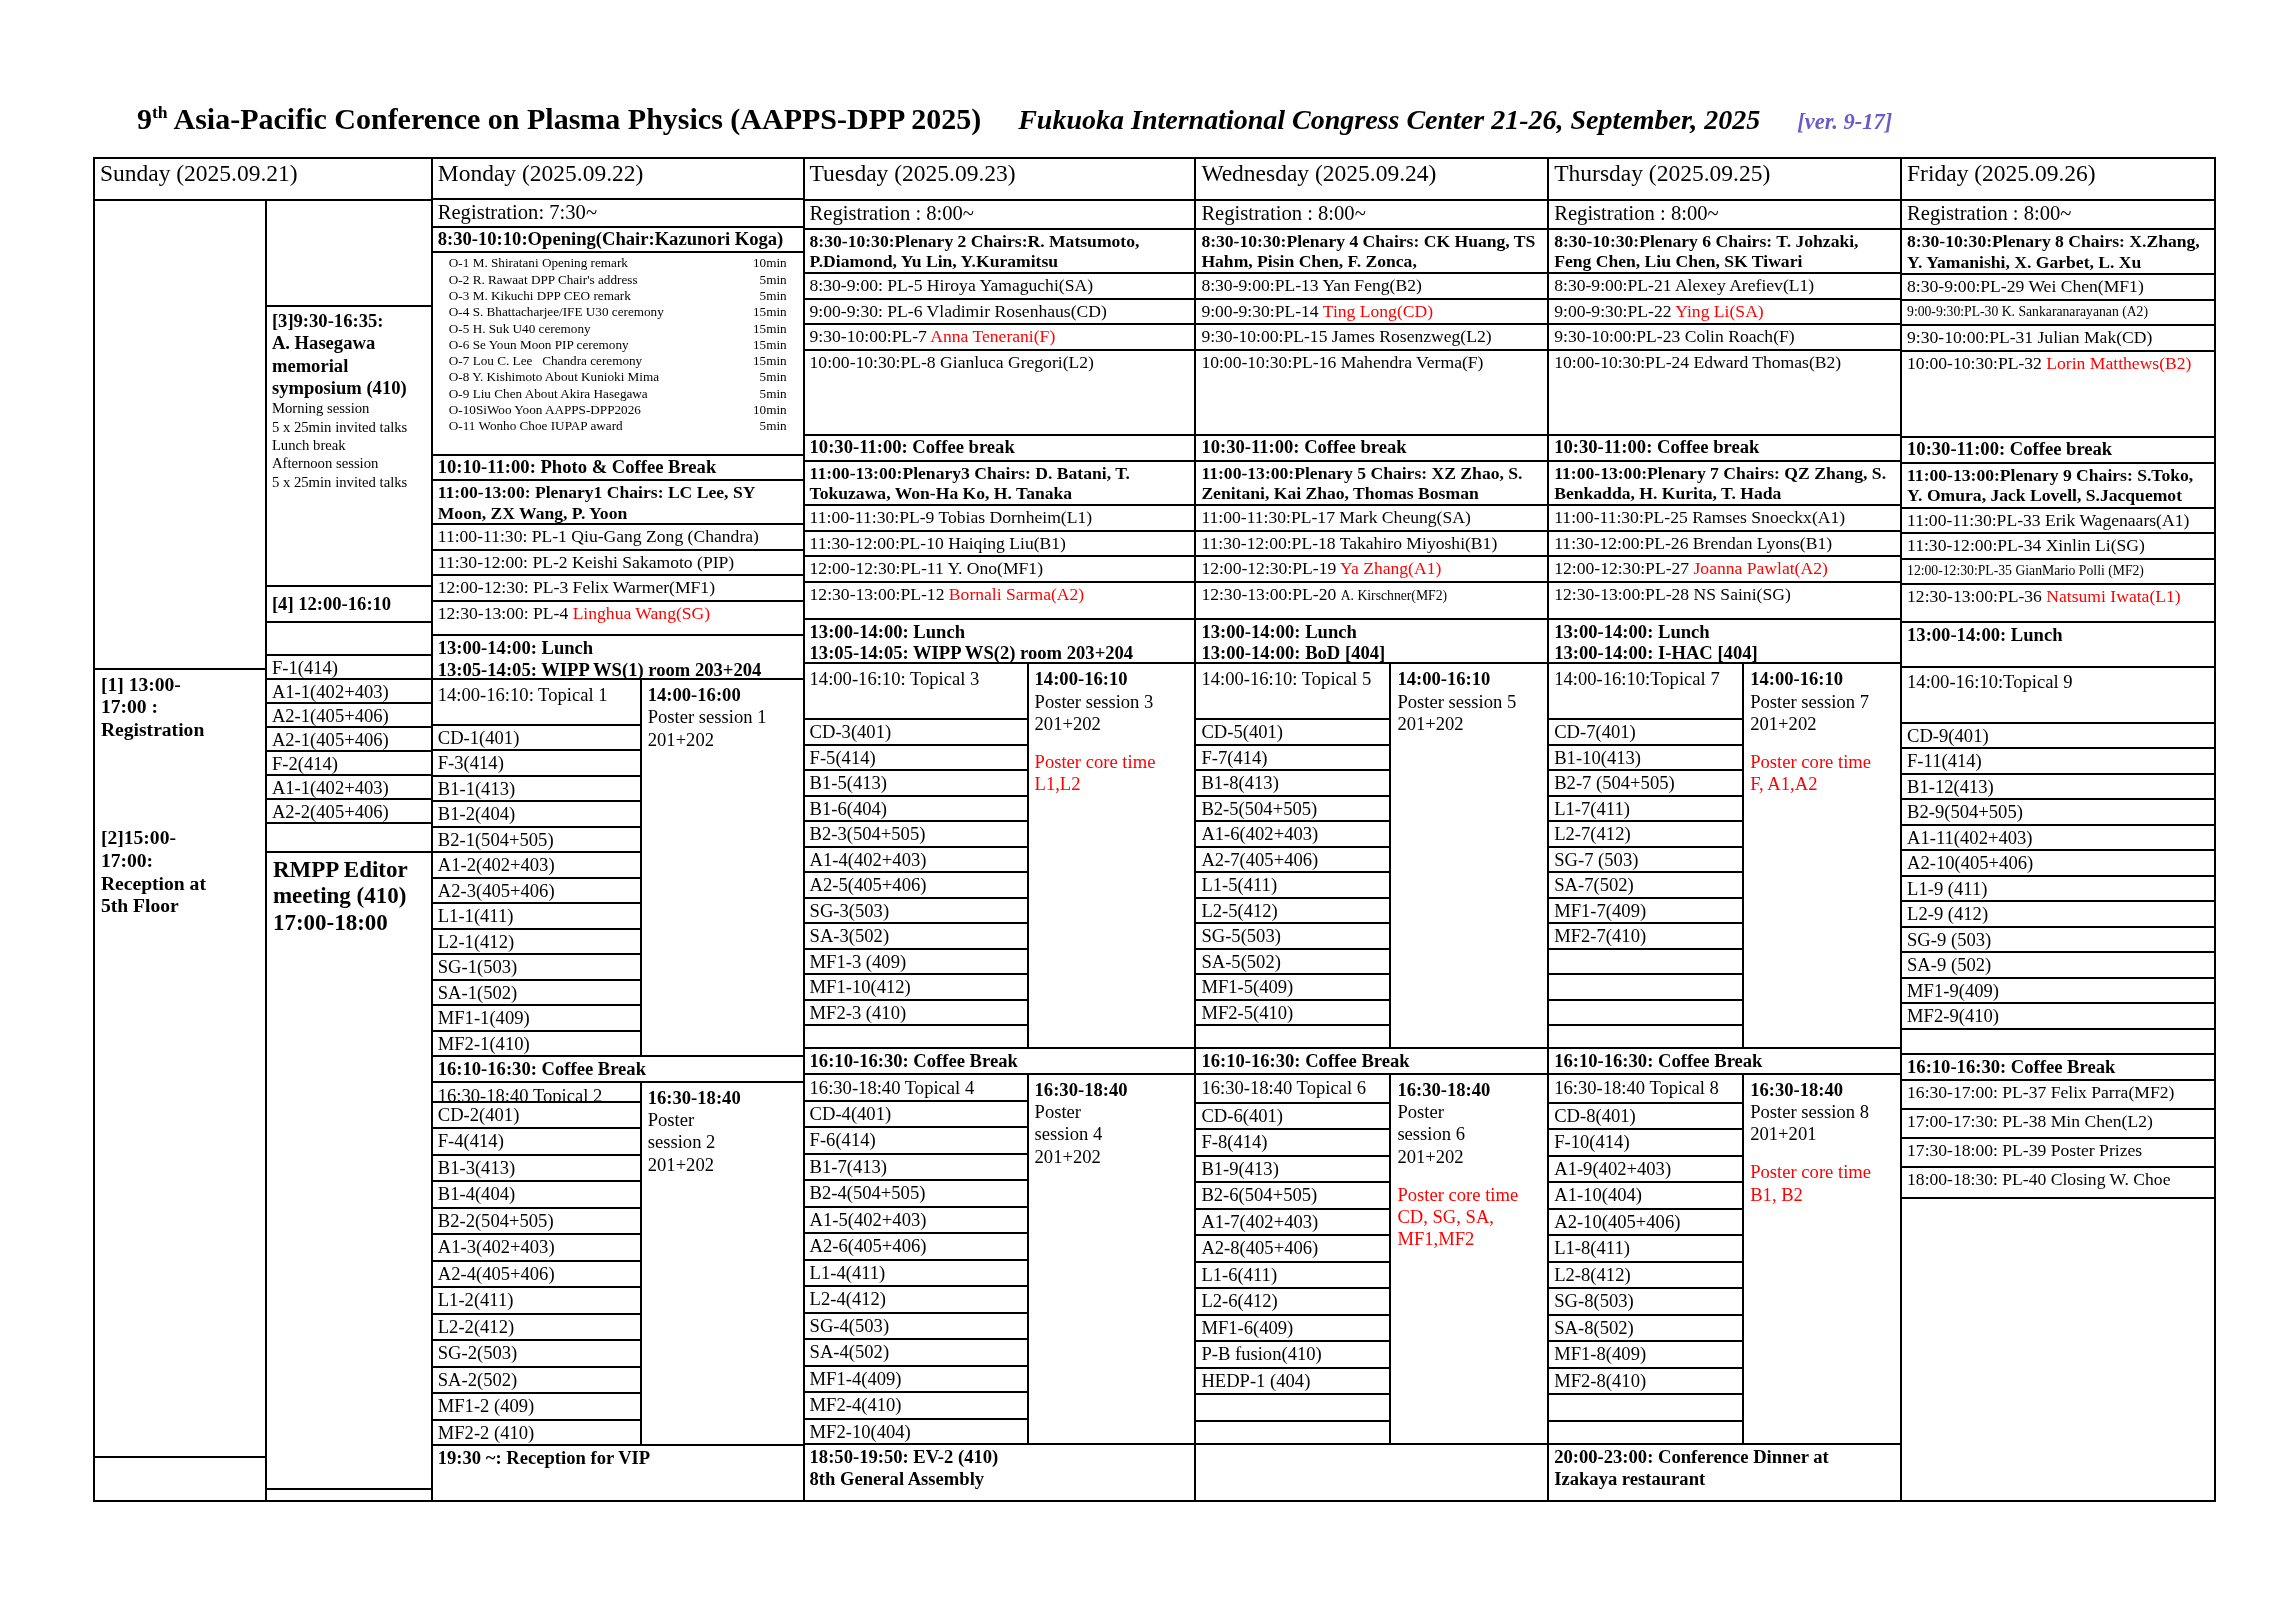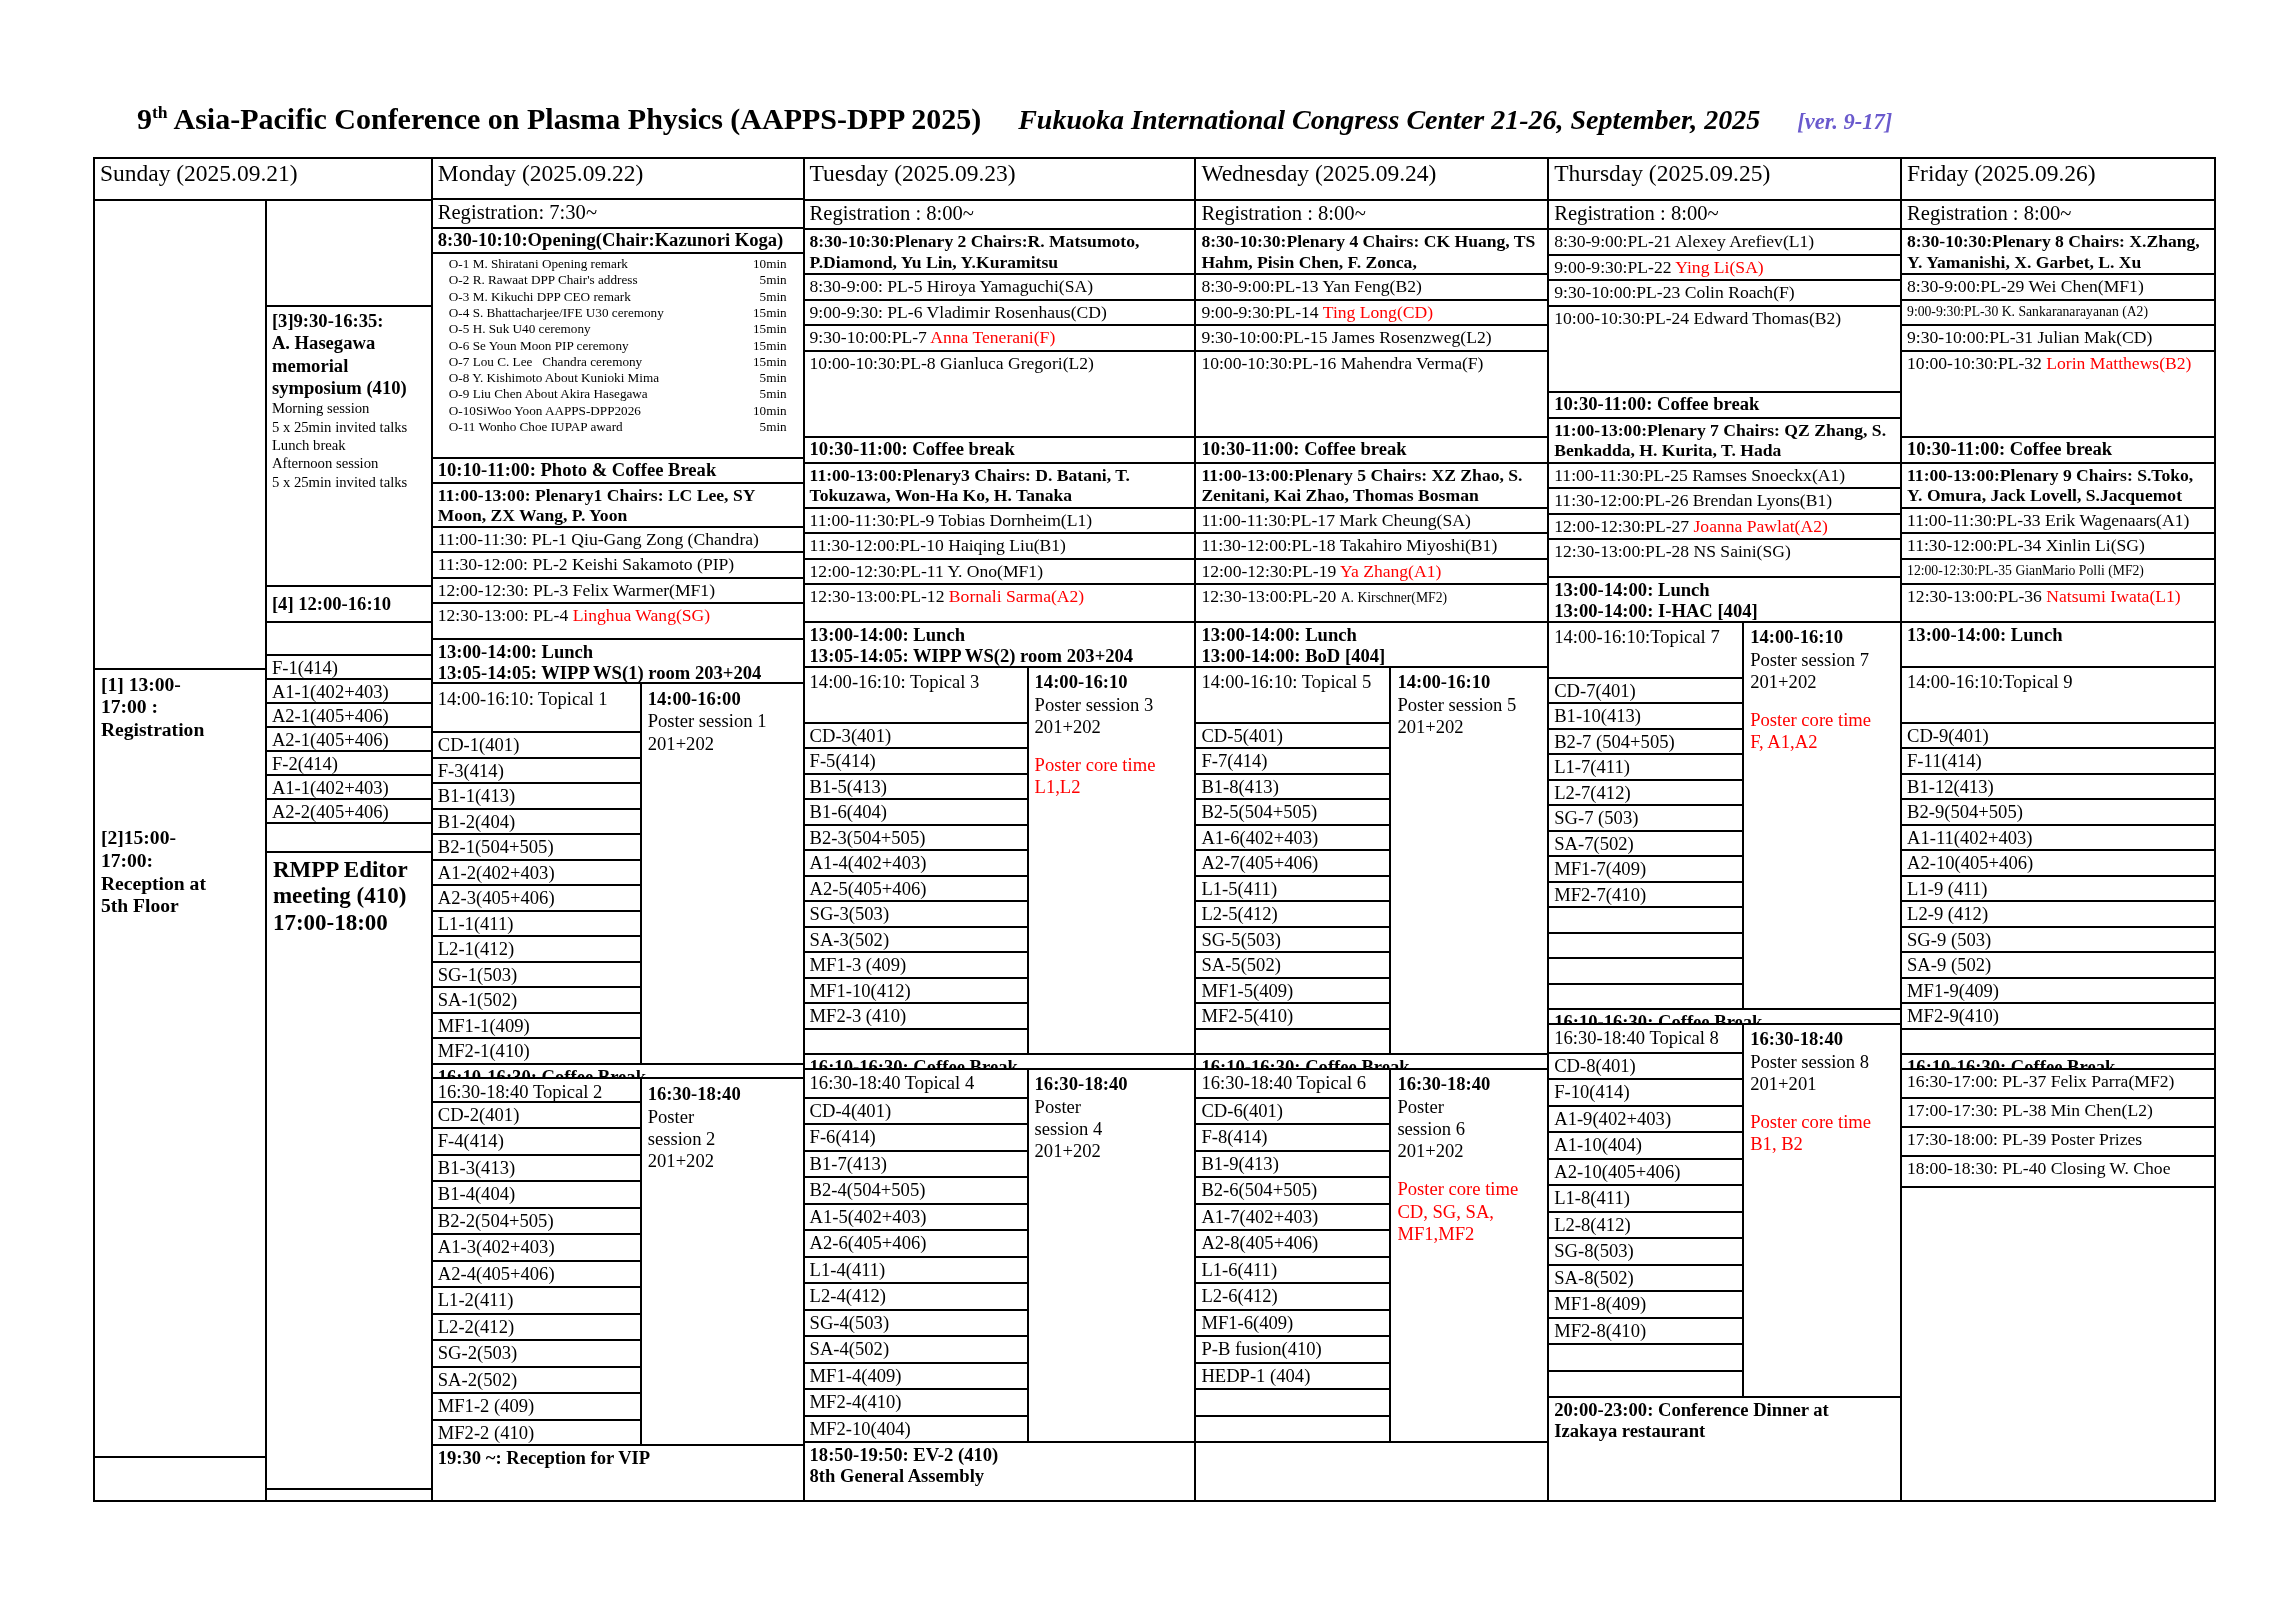--- a/index.html
+++ b/index.html
@@ -40,21 +40,21 @@
   .sp-left{box-sizing:border-box;border-right:2px solid #000;display:flex;flex-direction:column;}
   .sp-right{flex:1;box-sizing:border-box;}
   .lw-mon{width:209px}.lw-tue{width:224px}.lw-wed{width:195px}.lw-thu{width:195px}
   .tophdr{box-sizing:border-box;border-bottom:2px solid #000;font-weight:normal;font-size:18.6px;padding:3.9px 4.9px;overflow:hidden;}
   .tophdr.tall{height:56px;}
   .tophdr.short{height:29px;padding-top:2px;}
   .slist{flex:1;display:flex;flex-direction:column;}
   .srow{box-sizing:border-box;height:25.5px;border-bottom:2px solid #000;padding:1px 4.9px;font-size:18.6px;white-space:nowrap;overflow:hidden;flex:none;}
   .slist2 .srow{height:26.5px;}
   .slist .srow:last-child{flex:1;border-bottom:none;}
-  .c-coffee2{height:15px;font-size:18.6px;font-weight:bold;}
+  .c-coffee2{height:26px;font-size:18.6px;font-weight:bold;}
   .poster{padding:3.9px 5.9px;font-size:18.6px;line-height:1.2;}
   .pt{font-weight:bold;}
   .pr{white-space:pre-line;}
   .pc{white-space:pre-line;color:#ff0000;margin-top:15.7px;}
   .c-bottom{height:55px;border-bottom:none;font-size:18.6px;font-weight:bold;white-space:pre-line;}
   
   .c-plen10{height:51px;font-size:17.6px;font-weight:bold;line-height:1.18;}
   .c-talks-c{height:118px;padding:0;display:flex;flex-direction:column;}
   .c-talks-c .trow{height:29px;}
   .c-fri-empty{flex:1;border-bottom:none;}
@@ -411,20 +411,21 @@
 CD, SG, SA,
 MF1,MF2</div>
         </div>
       </div>
       <div class="cell c-bottom"></div>
     </div>
 
     <div class="daycol w-thu">
       <div class="cell c-dayhdr">Thursday (2025.09.25)</div>
       <div class="cell c-reg">Registration : 8:00~</div>
+      <div class="cell c-plenhdr">8:30-10:30:Plenary 6 Chairs: T. Johzaki, Feng Chen, Liu Chen, SK Tiwari</div>
       <div class="cell c-talks-a">
           <div class="trow"><span>8:30-9:00:PL-21 Alexey Arefiev(L1)</span></div>
           <div class="trow"><span>9:00-9:30:PL-22 </span><span class="red">Ying Li(SA)</span></div>
           <div class="trow"><span>9:30-10:00:PL-23 Colin Roach(F)</span></div>
           <div class="trow"><span>10:00-10:30:PL-24 Edward Thomas(B2)</span></div>
         </div>
       <div class="cell c-coffee">10:30-11:00: Coffee break</div>
       <div class="cell c-plenhdr">11:00-13:00:Plenary 7 Chairs: QZ Zhang, S. Benkadda, H. Kurita, T. Hada</div>
       <div class="cell c-talks-b">
           <div class="trow"><span>11:00-11:30:PL-25 Ramses Snoeckx(A1)</span></div>

